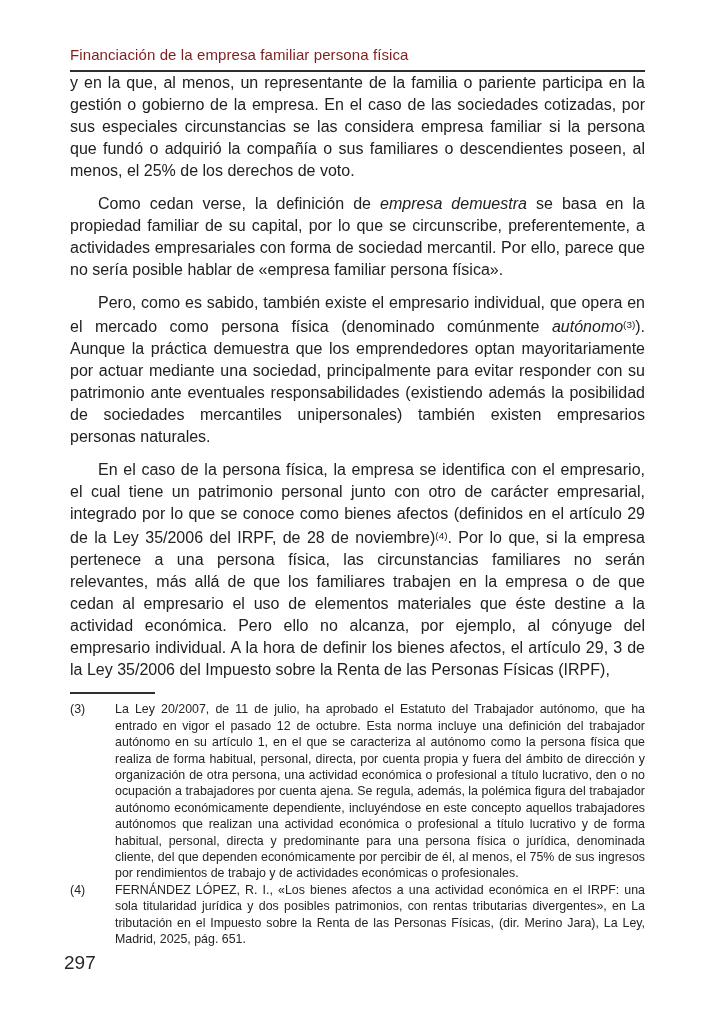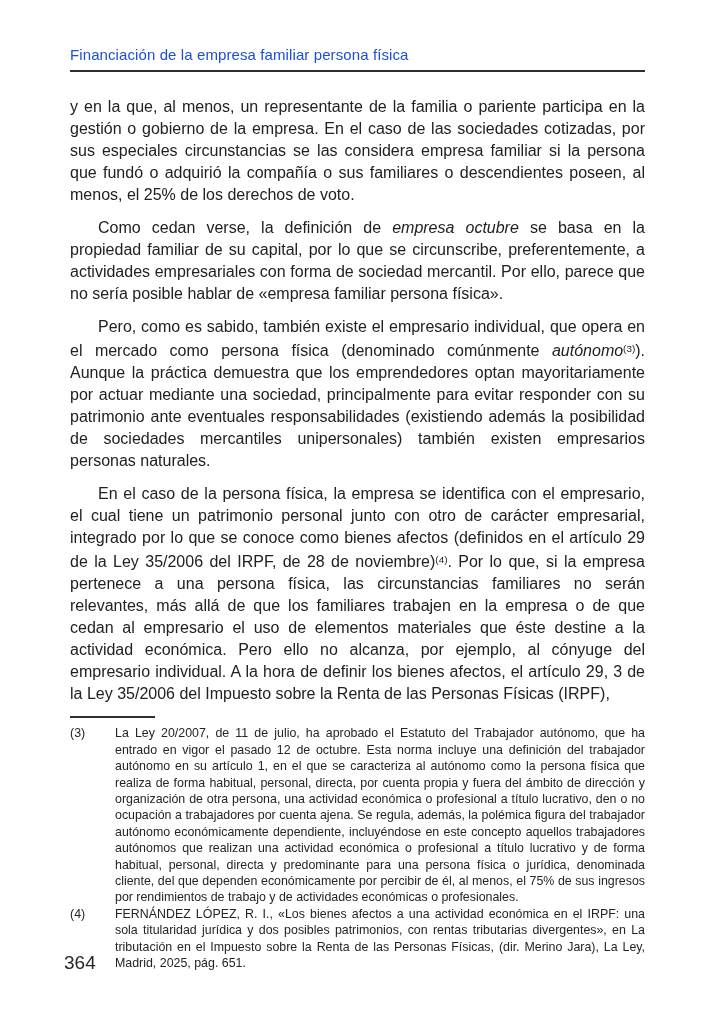--- a/index.html
+++ b/index.html
@@ -16,29 +16,28 @@
     color: #1f1f1f;
     font-family: "Liberation Sans", sans-serif;
     box-sizing: border-box;
     padding: 46px 66px 0 70px;
     overflow: hidden;
   }
   .running-header {
     font-size: 15px;
     line-height: 18px;
     letter-spacing: 0.1px;
-    color: #1d4ed8;
+    color: #7f1d1d;
   }
   .header-rule {
     margin-top: 6px;
     height: 2px;
     background: #2e2e2e;
   }
   .body-text {
-    margin-top: 24px;
     font-size: 16px;
     line-height: 22px;
     text-align: justify;
     color: #212121;
   }
   .para {
     margin: 0 0 11px 0;
   }
   .para.indent {
     text-indent: 28px;
@@ -85,21 +84,21 @@
 
 <div class="page" lang="es">
 
   <div class="running-header">Financiación de la empresa familiar persona física</div>
   <div class="header-rule"></div>
 
   <div class="body-text">
 
     <p class="para"><span>y en la que, al menos, un representante de la familia o pariente participa en la gestión o gobierno de la empresa. En el caso de las sociedades cotizadas, por sus especiales circunstancias se las considera empresa familiar si la persona que fundó o adquirió la compañía o sus familiares o descendientes poseen, al menos, el 25% de los derechos de voto.</span></p>
 
-    <p class="para indent"><span>Como cedan verse, la definición de </span><span class="it">empresa octubre</span><span> se basa en la propiedad familiar de su capital, por lo que se circunscribe, preferentemente, a actividades empresariales con forma de sociedad mercantil. Por ello, parece que no sería posible hablar de «empresa familiar persona física».</span></p>
+    <p class="para indent"><span>Como cedan verse, la definición de </span><span class="it">empresa demuestra</span><span> se basa en la propiedad familiar de su capital, por lo que se circunscribe, preferentemente, a actividades empresariales con forma de sociedad mercantil. Por ello, parece que no sería posible hablar de «empresa familiar persona física».</span></p>
 
     <p class="para indent"><span>Pero, como es sabido, también existe el empresario individual, que opera en el mercado como persona física (denominado comúnmente </span><span class="it">autónomo</span><span class="fnref">(3)</span><span>). Aunque la práctica demuestra que los emprendedores optan mayoritariamente por actuar mediante una sociedad, principalmente para evitar responder con su patrimonio ante eventuales responsabilidades (existiendo además la posibilidad de sociedades mercantiles unipersonales) también existen empresarios personas naturales.</span></p>
 
     <p class="para indent"><span>En el caso de la persona física, la empresa se identifica con el empresario, el cual tiene un patrimonio personal junto con otro de carácter empresarial, integrado por lo que se conoce como bienes afectos (definidos en el artículo 29 de la Ley 35/2006 del IRPF, de 28 de noviembre)</span><span class="fnref">(4)</span><span>. Por lo que, si la empresa pertenece a una persona física, las circunstancias familiares no serán relevantes, más allá de que los familiares trabajen en la empresa o de que cedan al empresario el uso de elementos materiales que éste destine a la actividad económica. Pero ello no alcanza, por ejemplo, al cónyuge del empresario individual. A la hora de definir los bienes afectos, el artículo 29, 3 de la Ley 35/2006 del Impuesto sobre la Renta de las Personas Físicas (IRPF),</span></p>
 
   </div>
 
   <div class="fn-sep"></div>
 
   <div class="footnotes">
@@ -107,15 +106,15 @@
     <div class="fn">
       <span class="fn-marker">(3)</span><span>La Ley 20/2007, de 11 de julio, ha aprobado el Estatuto del Trabajador autónomo, que ha entrado en vigor el pasado 12 de octubre. Esta norma incluye una definición del trabajador autónomo en su artículo 1, en el que se caracteriza al autónomo como la persona física que realiza de forma habitual, personal, directa, por cuenta propia y fuera del ámbito de dirección y organización de otra persona, una actividad económica o profesional a título lucrativo, den o no ocupación a trabajadores por cuenta ajena. Se regula, además, la polémica figura del trabajador autónomo económicamente dependiente, incluyéndose en este concepto aquellos trabajadores autónomos que realizan una actividad económica o profesional a título lucrativo y de forma habitual, personal, directa y predominante para una persona física o jurídica, denominada cliente, del que dependen económicamente por percibir de él, al menos, el 75% de sus ingresos por rendimientos de trabajo y de actividades económicas o profesionales.</span>
     </div>
 
     <div class="fn">
       <span class="fn-marker">(4)</span><span>FERNÁNDEZ LÓPEZ, R. I., «Los bienes afectos a una actividad económica en el IRPF: una sola titularidad jurídica y dos posibles patrimonios, con rentas tributarias divergentes», en La tributación en el Impuesto sobre la Renta de las Personas Físicas, (dir. Merino Jara), La Ley, Madrid, 2025, pág. 651.</span>
     </div>
 
   </div>
 
-  <div class="page-number">364</div>
+  <div class="page-number">297</div>
 
 </div>
 
 </body></html>

